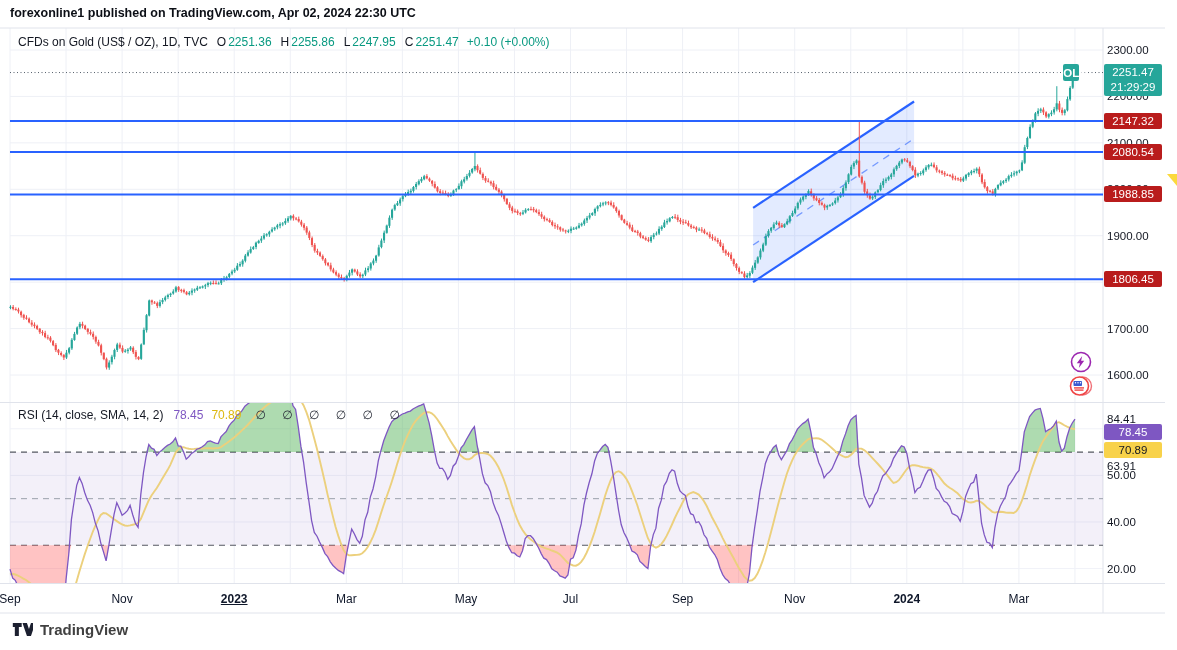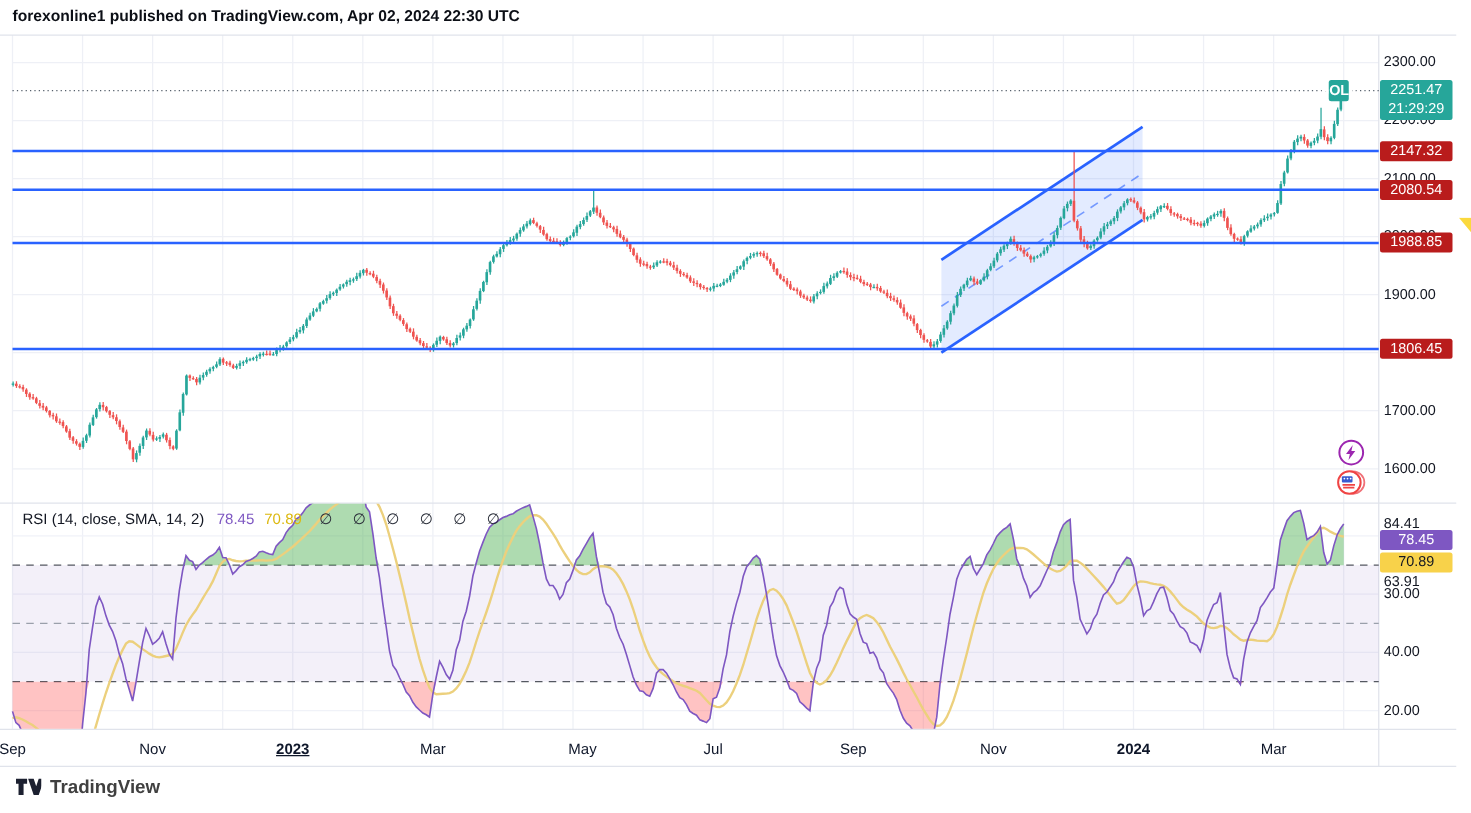--- a/index.html
+++ b/index.html
@@ -929,35 +929,38 @@
       <div class="tick" style="top: 321.571px;">1700.00</div>
       <div class="tick" style="top: 368px;">1600.00</div>
       <div class="rbadge blue" style="top: 112.887px;">2147.32</div>
       <div class="rbadge blue" style="top: 143.892px;">2080.54</div>
       <div class="rbadge blue" style="top: 186.462px;">1988.85</div>
       <div class="rbadge blue" style="top: 271.148px;">1806.45</div>
       <div class="tick" style="top: 411.5px;">84.41</div>
       <div class="rbadge purple" style="top: 424.387px;">78.45</div>
       <div class="rbadge yellow" style="top: 442.002px;">70.89</div>
       <div class="tick" style="top: 459.265px;">63.91</div>
-      <div class="tick" style="top: 468.375px;">30.00</div>
+      <div class="tick" style="top: 468.375px;">50.00</div>
       <div class="tick" style="top: 514.975px;">40.00</div>
       <div class="tick" style="top: 561.575px;">20.00</div>
       <div class="time-label" style="left: 10px;">Sep</div>
       <div class="time-label" style="left: 122.1px;">Nov</div>
       <div class="time-label major" style="left: 234.2px; text-decoration: underline;">2023</div>
       <div class="time-label" style="left: 346.3px;">Mar</div>
       <div class="time-label" style="left: 466px; text-align: right;">May</div>
       <div class="time-label" style="left: 570.5px;">Jul</div>
       <div class="time-label" style="left: 682.6px;">Sep</div>
       <div class="time-label" style="left: 794.7px;">Nov</div>
       <div class="time-label major" style="left: 906.8px;">2024</div>
       <div class="time-label" style="left: 1018.9px;">Mar</div>
     </div>
 
+  <div class="legend main-legend">
+    <span>CFDs on Gold (US$ / OZ), 1D, TVC</span><span class="k">O</span><span class="v">2251.36</span><span class="k">H</span><span class="v">2255.86</span><span class="k">L</span><span class="v">2247.95</span><span class="k">C</span><span class="v">2251.47</span><span class="chg">+0.10 (+0.00%)</span>
+  </div>
 
   <div class="legend rsi-legend">
     <span>RSI (14, close, SMA, 14, 2)</span><span class="rsi-v">78.45</span><span class="ma-v">70.89</span><span class="empties">∅ ∅ ∅ ∅ ∅ ∅</span>
   </div>
 
   <div class="gold-badge">GOLD</div>
   <div class="last-badge">
     <div>2251.47</div>
     <div>21:29:29</div>
   </div>

